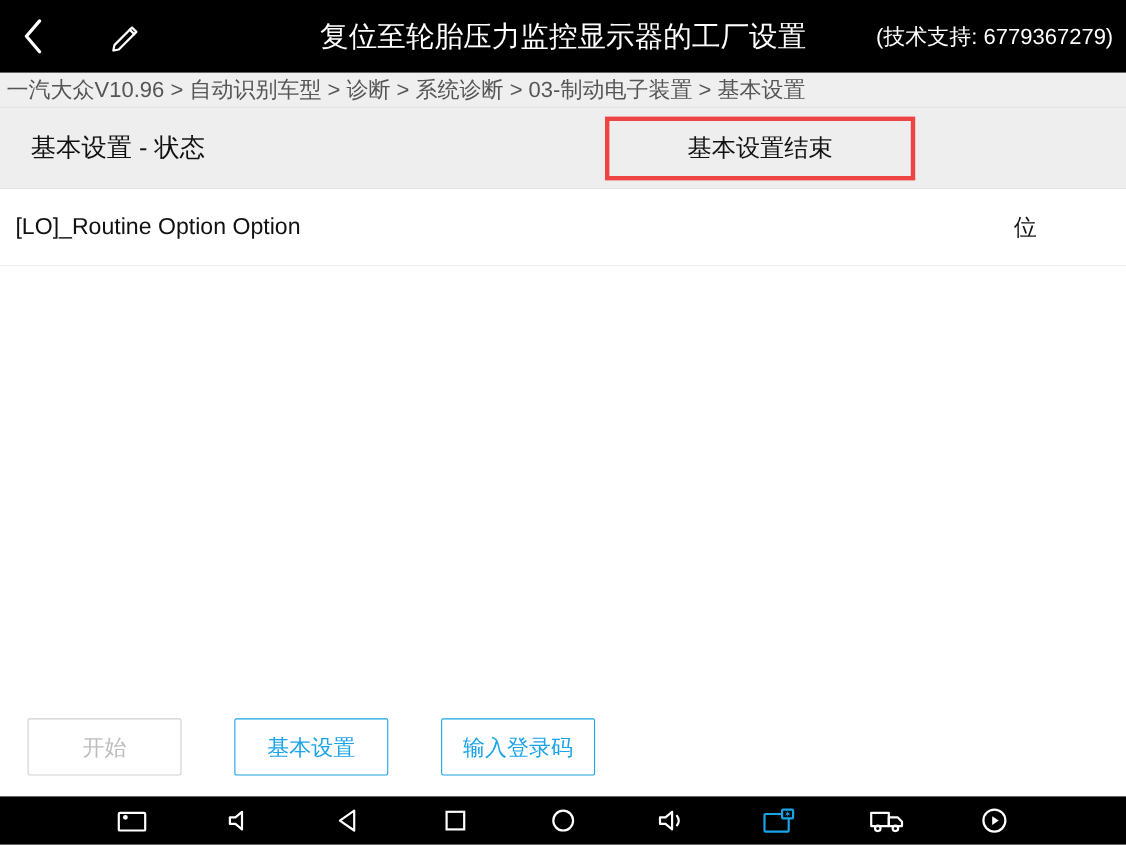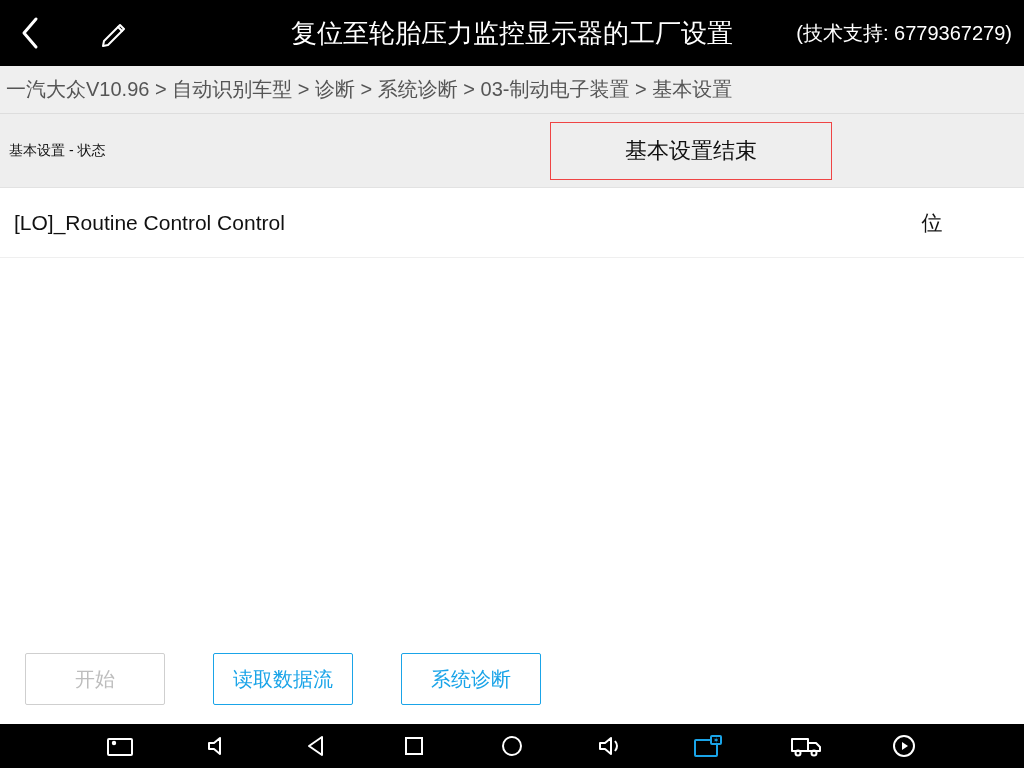--- a/index.html
+++ b/index.html
@@ -40,54 +40,54 @@
     font-size: 26px;
     pointer-events: none;
   }
   .top-bar .support {
     position: absolute;
     right: 12px;
     font-size: 20px;
   }
 
   .breadcrumb {
-    height: 48px;
+    height: 32px;
     background: #efefef;
     color: #555;
     font-size: 20px;
     display: flex;
     align-items: center;
     padding: 0 6px;
     border-bottom: 1px solid #ddd;
     flex-shrink: 0;
   }
 
   .status-row {
     height: 74px;
     background: #eeeeee;
     display: flex;
     align-items: center;
     border-bottom: 1px solid #e2e2e2;
     flex-shrink: 0;
   }
   .status-row .col1 {
     width: 542px;
-    padding: 0 9px;
-    font-size: 14px;
+    padding: 0 28px;
+    font-size: 23px;
     color: #111;
     font-weight: 500;
   }
   .status-row .col2 {
     width: 298px;
     height: 70px;
     display: flex;
   }
   .status-badge {
     margin: 6px 8px;
-    border: 1px solid #ef4444;
+    border: 4px solid #ef4444;
     display: flex;
     align-items: center;
     justify-content: center;
     flex: 1;
     font-size: 22px;
     font-weight: 500;
     color: #111;
   }
   .status-row .col3 {
     flex: 1;
@@ -189,31 +189,31 @@
 
 <div class="status-row">
   <div class="col1">基本设置 - 状态</div>
   <div class="col2">
     <div class="status-badge">基本设置结束</div>
   </div>
   <div class="col3"></div>
 </div>
 
 <div class="data-row">
-  <div class="col1">[LO]_Routine Control Control</div>
+  <div class="col1">[LO]_Routine Option Option</div>
   <div class="col2"></div>
   <div class="col3">位</div>
 </div>
 
 <div class="spacer"></div>
 
 <div class="action-bar">
   <div class="action-btn disabled">开始</div>
-  <div class="action-btn">读取数据流</div>
-  <div class="action-btn">系统诊断</div>
+  <div class="action-btn">基本设置</div>
+  <div class="action-btn">输入登录码</div>
 </div>
 
 <div class="system-bar">
   <div class="sys-btn">
     <svg width="28" height="22" viewBox="0 0 28 22" fill="none" stroke="#ffffff" stroke-width="2">
       <rect x="2" y="4" width="24" height="16" rx="1"></rect>
       <circle cx="8" cy="8" r="1.2" fill="#ffffff"></circle>
     </svg>
   </div>
   <div class="sys-btn">

